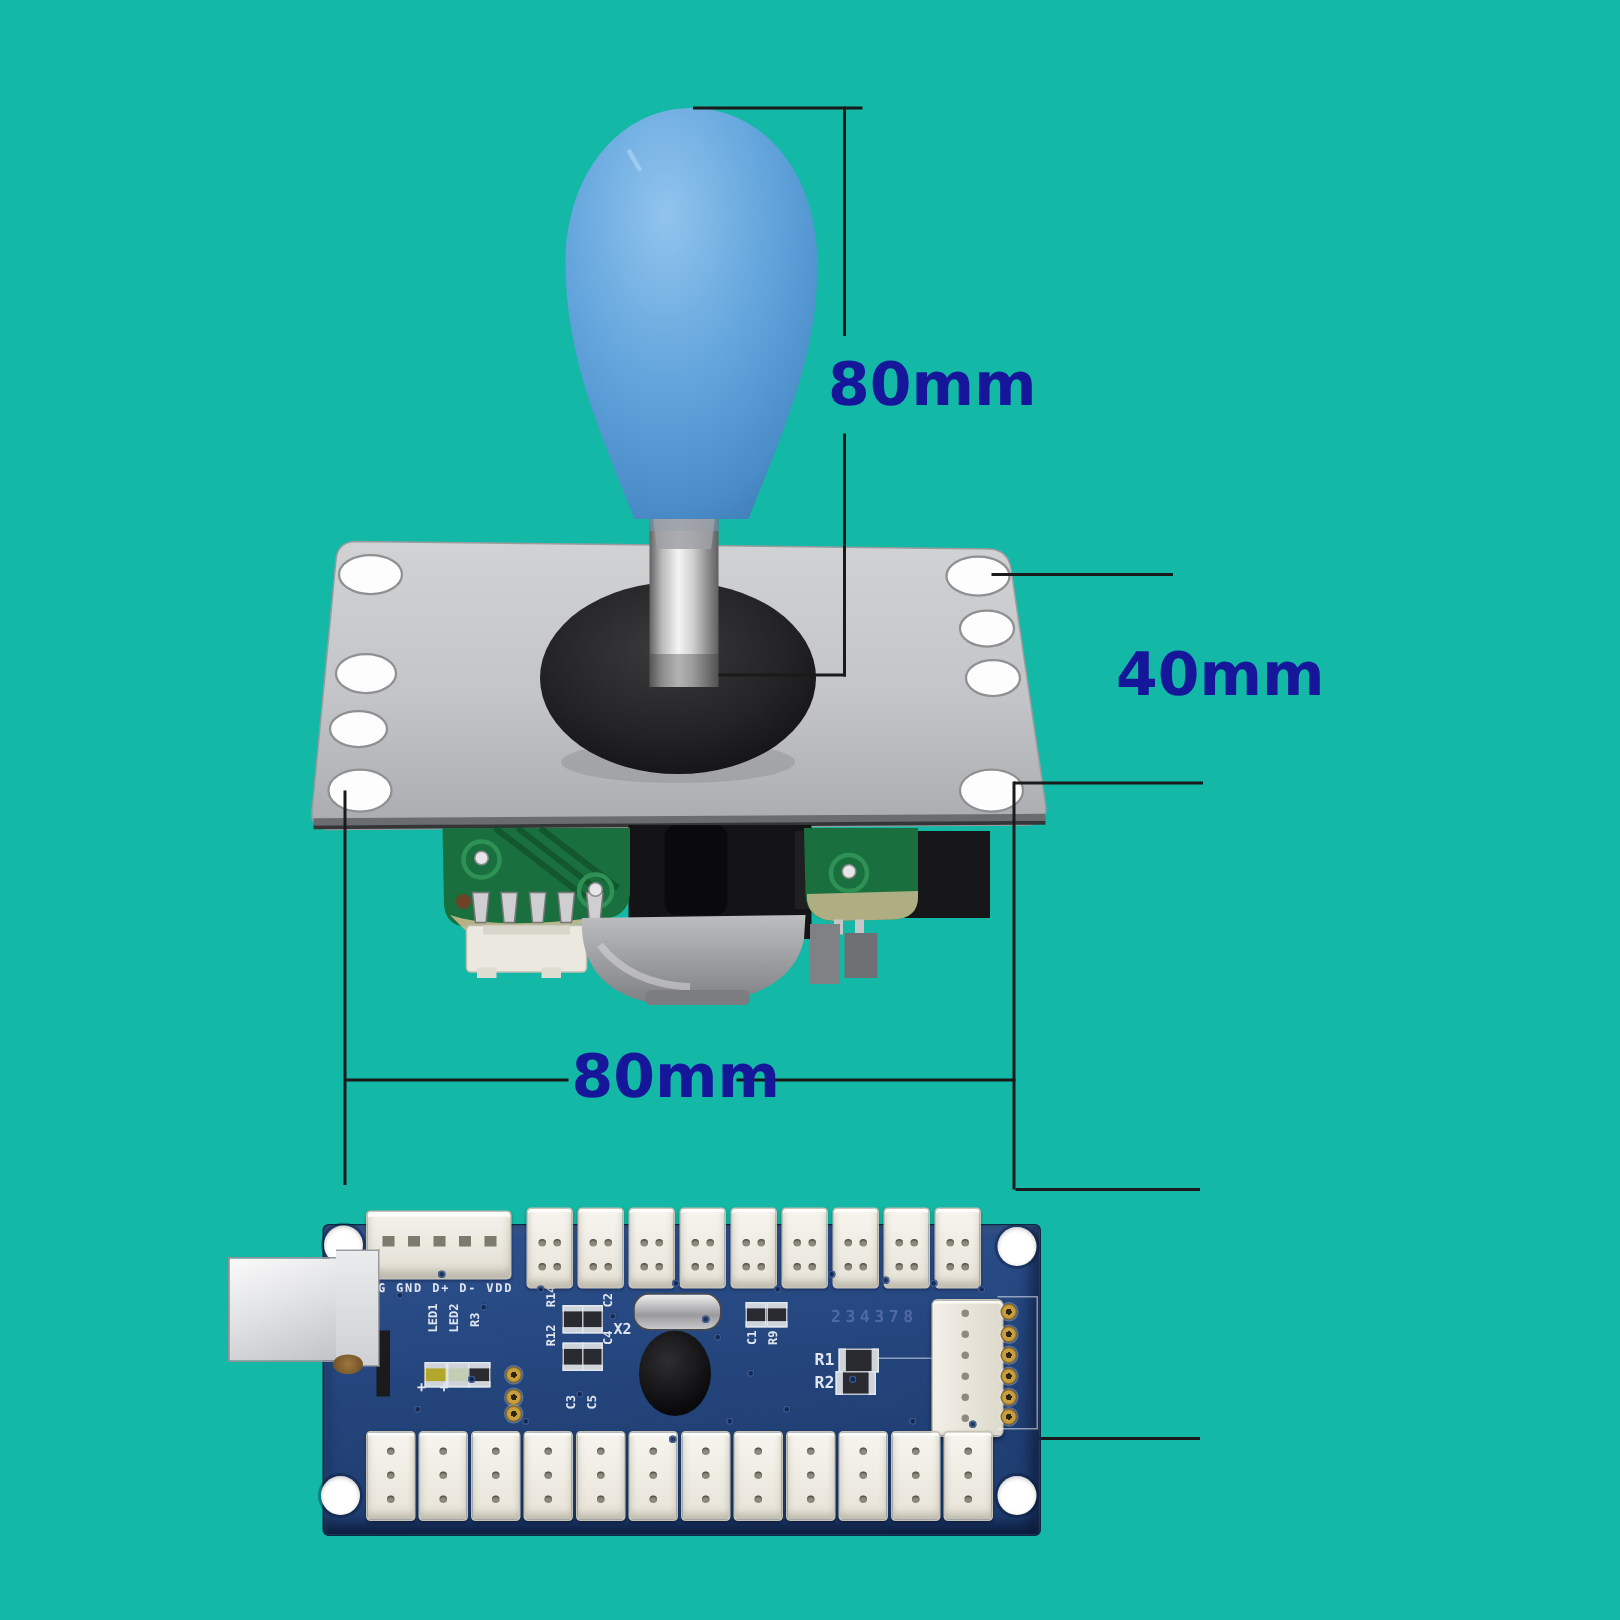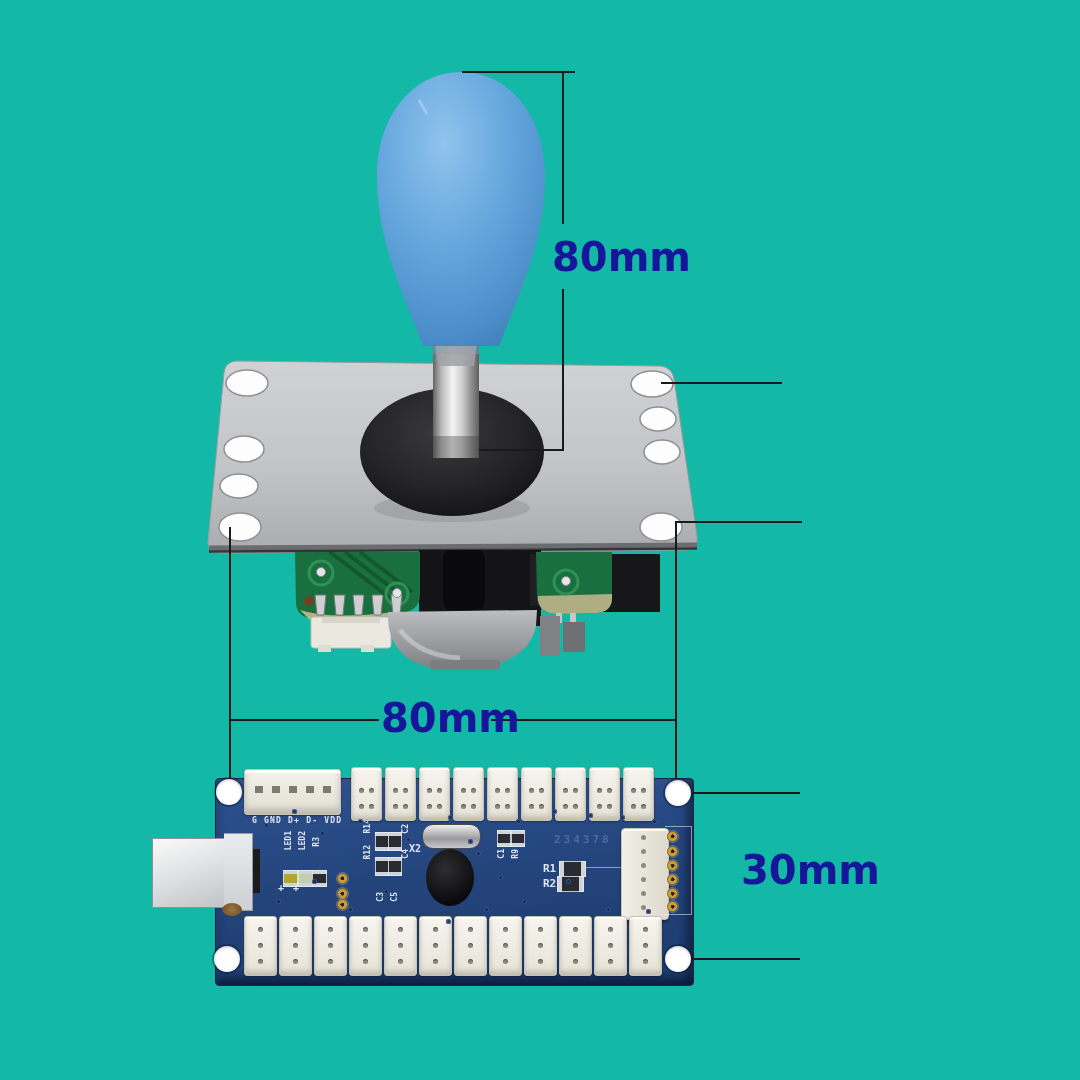--- a/index.html
+++ b/index.html
@@ -4,21 +4,21 @@
 <style>
   html,body{margin:0;padding:0;background:#fff;}
   .canvas{position:relative;width:1080px;height:1080px;background:#14b8a6;overflow:hidden;
           font-family:"DejaVu Sans",sans-serif;}
   .abs{position:absolute;}
   
   .dl{position:absolute;background:#1a1a1a;}
   .dim-label{position:absolute;color:#16169b;font-weight:bold;font-size:40px;line-height:1;
              letter-spacing:0;font-family:"DejaVu Sans",sans-serif;}
   
-  .board{position:absolute;left:215px;top:778px;width:477px;height:206px;border-radius:4px;
+  .board{position:absolute;left:215px;top:816px;width:477px;height:206px;border-radius:4px;
          background:linear-gradient(175deg,#2e5190 0%,#24457c 45%,#1c3a6c 100%);
          border:1px solid #122547;
          box-shadow:inset -6px 0 10px rgba(5,10,30,.45), inset 0 4px 6px rgba(160,190,240,.18),
                     inset 0 -7px 9px rgba(5,10,30,.5);}
   .bhole{position:absolute;width:26px;height:26px;border-radius:50%;background:#fff;
          box-shadow:0 0 0 2px rgba(10,20,45,.35), inset 0 1px 3px rgba(0,0,0,.22);}
   .jst{position:absolute;background:linear-gradient(180deg,#f7f5ef,#e7e3d8);
        border:1px solid #c6c2b4;border-radius:3px;
        box-shadow:inset 0 2px 0 rgba(255,255,255,.85), inset 0 -4px 5px rgba(120,115,100,.35),
                   0 1px 2px rgba(0,0,20,.35);}
@@ -178,22 +178,22 @@
   <div class="dl" style="left:661px;top:382px;width:121px;height:2px"></div>
   <div class="dl" style="left:676px;top:521px;width:126px;height:2px"></div>
   <div class="dl" style="left:229px;top:527px;width:2px;height:263px"></div>
   <div class="dl" style="left:675px;top:521px;width:2px;height:272px"></div>
   <div class="dl" style="left:230px;top:719px;width:149px;height:2px"></div>
   <div class="dl" style="left:491px;top:719px;width:186px;height:2px"></div>
   <div class="dl" style="left:677px;top:792px;width:123px;height:2px"></div>
   <div class="dl" style="left:677px;top:958px;width:123px;height:2px"></div>
 
   <div class="dim-label" style="left:552px;top:237px;">80mm</div>
+  <div class="dim-label" style="left:744px;top:430px;">40mm</div>
   <div class="dim-label" style="left:381px;top:698px;">80mm</div>
-  <div class="dim-label" style="left:741px;top:850px;">30mm</div>
 
   <div class="board">
     <div class="bhole" style="left:0px;top:0px"></div>
     <div class="bhole" style="left:449px;top:1px"></div>
     <div class="bhole" style="left:-2px;top:167px"></div>
     <div class="bhole" style="left:449px;top:167px"></div>
 
     <div class="bigconn">
       <i style="left:10px"></i>
         <i style="left:27px"></i>

